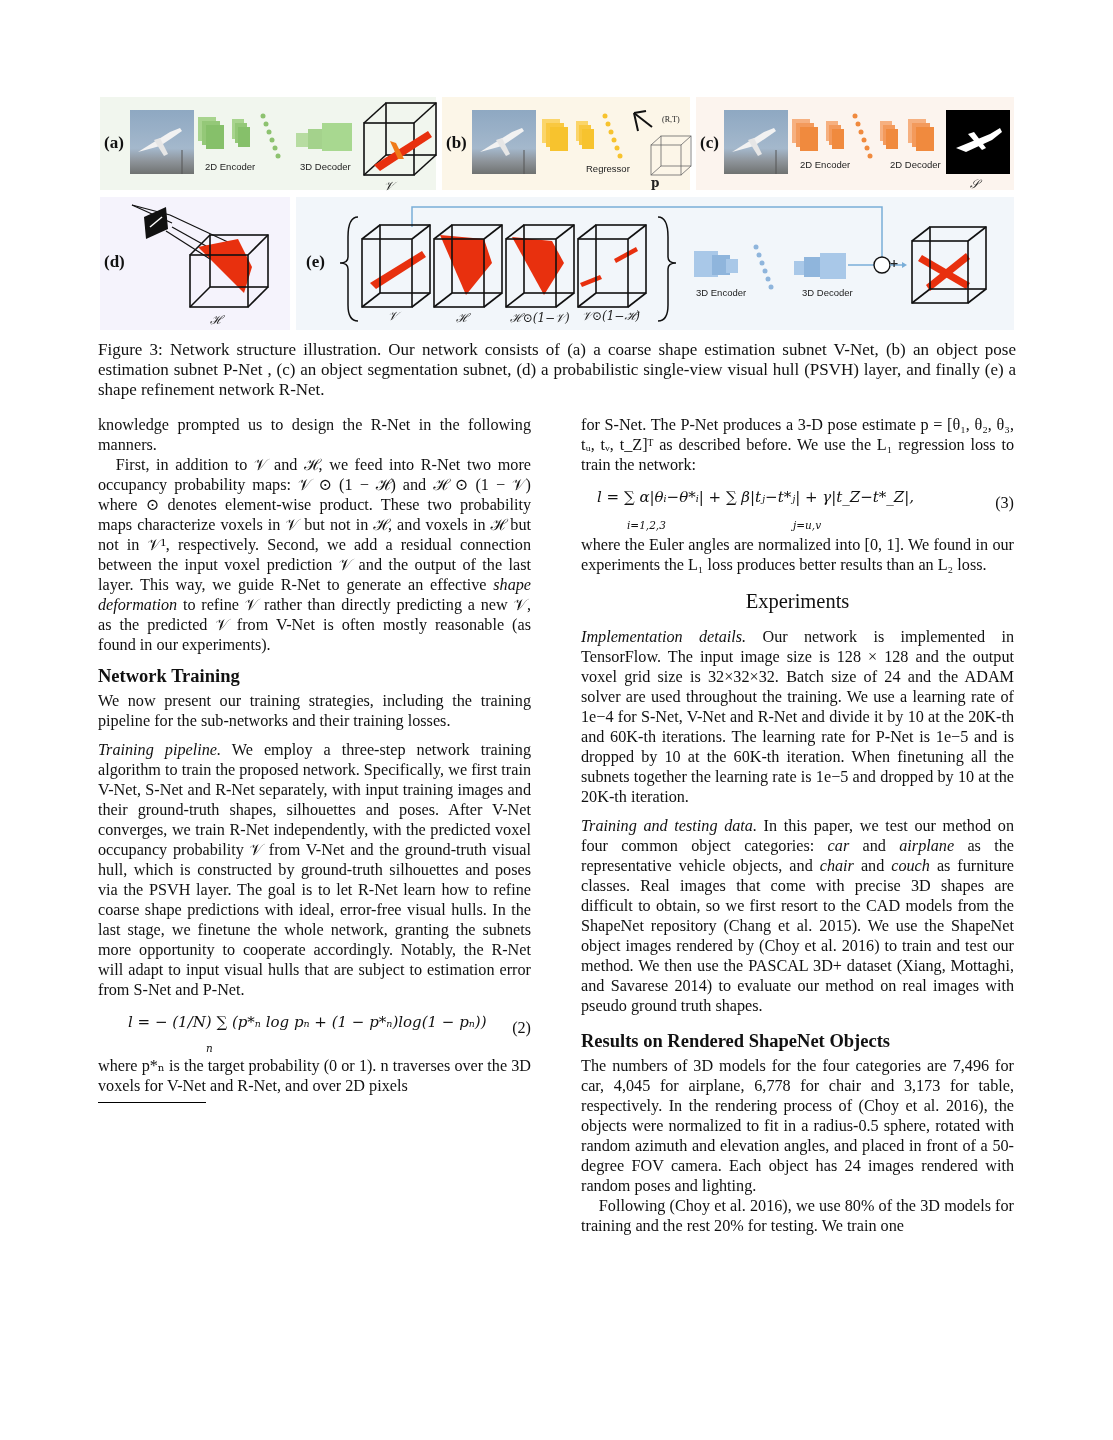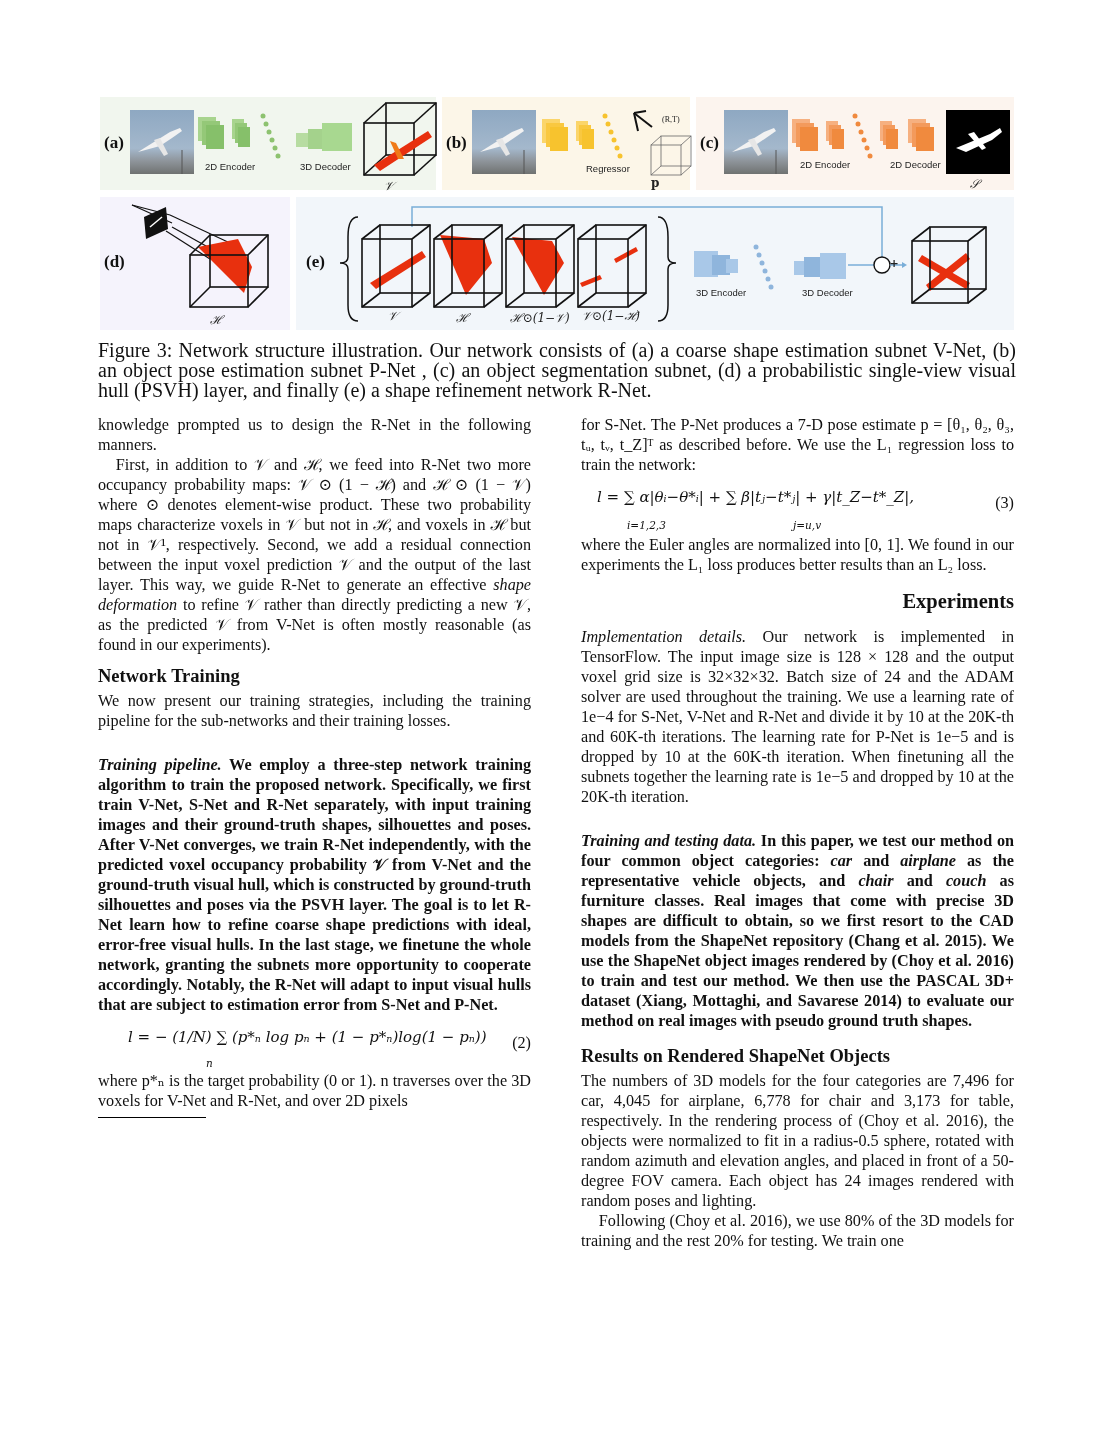--- a/index.html
+++ b/index.html
@@ -15,29 +15,29 @@
   .plabel { position: absolute; font-weight: bold; font-size: 17px;
             font-family: "Liberation Serif", serif; }
   .smalllbl { position: absolute; font-family: "Liberation Sans", sans-serif; font-size: 9.5px; color: #222; white-space: nowrap; }
   .mathlbl { position: absolute; font-family: "DejaVu Serif", serif; font-style: italic; font-size: 12px; color: #222; white-space: nowrap; }
   .photo { position: absolute; width: 64px; height: 64px;
            background: linear-gradient(#8ea8c2 0%, #a4b8cc 60%, #8e949a 80%, #6f7271 100%); }
   .photo svg { position: absolute; left: 0; top: 0; }
   .silh { position: absolute; width: 64px; height: 64px; background: #000; }
   svg.abs { position: absolute; overflow: visible; }
 
-  .caption { position: absolute; left: 98px; top: 340px; width: 918px; font-size: 20px; line-height: 20px; text-align: justify; }
+  .caption { position: absolute; left: 98px; top: 340px; width: 918px; font-size: 17px; line-height: 20px; text-align: justify; }
   .col { position: absolute; width: 433px; font-size: 16.2px; line-height: 20px; text-align: justify; }
   .colL { left: 98px; top: 415px; }
   .colR { left: 581px; top: 415px; }
   p { margin: 0; }
   .indent { text-indent: 1.1em; }
-  .gap { margin-top: 24px; font-weight: bold; }
+  .gap { margin-top: 9px; }
   h3 { font-size: 18.5px; font-weight: bold; margin: 10px 0 4px 0; line-height: 22px; }
-  h2 { font-size: 20.5px; font-weight: bold; margin: 14px 0 14px 0; text-align: right; line-height: 24px; }
+  h2 { font-size: 20.5px; font-weight: normal; margin: 14px 0 14px 0; text-align: center; line-height: 24px; }
   em { font-style: italic; }
   .eq { position: relative; height: 48px; margin: 4px 0; font-family: "DejaVu Serif", serif; font-size: 15px; }
   .eq .body { position: absolute; left: 30px; top: 8px; white-space: nowrap; }
   .eq .num { position: absolute; right: 0; top: 14px; font-family: "Liberation Serif", serif; font-size: 16.2px; }
   .eq .sub { position: absolute; font-size: 10.5px; font-style: italic; white-space: nowrap; }
   .footrule { width: 108px; border-top: 1px solid #000; margin-top: 6px; margin-bottom: 4px; }
   .footnote { font-size: 13.8px; line-height: 17px; text-align: justify; }
   .footnote .fn-sup { font-size: 9px; vertical-align: super; }
 </style>
 </head>
@@ -320,21 +320,21 @@
   <div class="eq">
     <span class="body" style="font-style:italic;">l = − (1/N) ∑ (p*ₙ log pₙ + (1 − p*ₙ)log(1 − pₙ))</span>
     <span class="sub" style="left:108px;top:34px;">n</span>
     <span class="num">(2)</span>
   </div>
   <p>where p*ₙ is the target probability (0 or 1). n traverses over the 3D voxels for V-Net and R-Net, and over 2D pixels</p>
   <div class="footrule"></div>
 </div>
 
 <div class="col colR">
-  <p>for S-Net. The P-Net produces a 7-D pose estimate p = [θ₁, θ₂, θ₃, tᵤ, tᵥ, t_Z]ᵀ as described before. We use the L₁ regression loss to train the network:</p>
+  <p>for S-Net. The P-Net produces a 3-D pose estimate p = [θ₁, θ₂, θ₃, tᵤ, tᵥ, t_Z]ᵀ as described before. We use the L₁ regression loss to train the network:</p>
   <div class="eq" style="height:52px;">
     <span class="body" style="left:16px;font-style:italic;">l = ∑ α|θᵢ−θ*ᵢ| + ∑ β|tⱼ−t*ⱼ| + γ|t_Z−t*_Z|,</span>
     <span class="sub" style="left:46px;top:36px;">i=1,2,3</span>
     <span class="sub" style="left:196px;top:36px;margin-left:16px;">j=u,v</span>
     <span class="num">(3)</span>
   </div>
   <p>where the Euler angles are normalized into [0, 1]. We found in our experiments the L₁ loss produces better results than an L₂ loss.</p>
   <h2>Experiments</h2>
   <p><em>Implementation details.</em><span>  Our network is implemented in TensorFlow. The input image size is 128 × 128 and the output voxel grid size is 32×32×32. Batch size of 24 and the ADAM solver are used throughout the training. We use a learning rate of 1e−4 for S-Net, V-Net and R-Net and divide it by 10 at the 20K-th and 60K-th iterations. The learning rate for P-Net is 1e−5 and is dropped by 10 at the 60K-th iteration. When finetuning all the subnets together the learning rate is 1e−5 and dropped by 10 at the 20K-th iteration.</span></p>
   <p class="gap"><em>Training and testing data.</em><span>  In this paper, we test our method on four common object categories: </span><em>car</em><span> and </span><em>airplane</em><span> as the representative vehicle objects, and </span><em>chair</em><span> and </span><em>couch</em><span> as furniture classes. Real images that come with precise 3D shapes are difficult to obtain, so we first resort to the CAD models from the ShapeNet repository (Chang et al. 2015). We use the ShapeNet object images rendered by (Choy et al. 2016) to train and test our method. We then use the PASCAL 3D+ dataset (Xiang, Mottaghi, and Savarese 2014) to evaluate our method on real images with pseudo ground truth shapes.</span></p>

